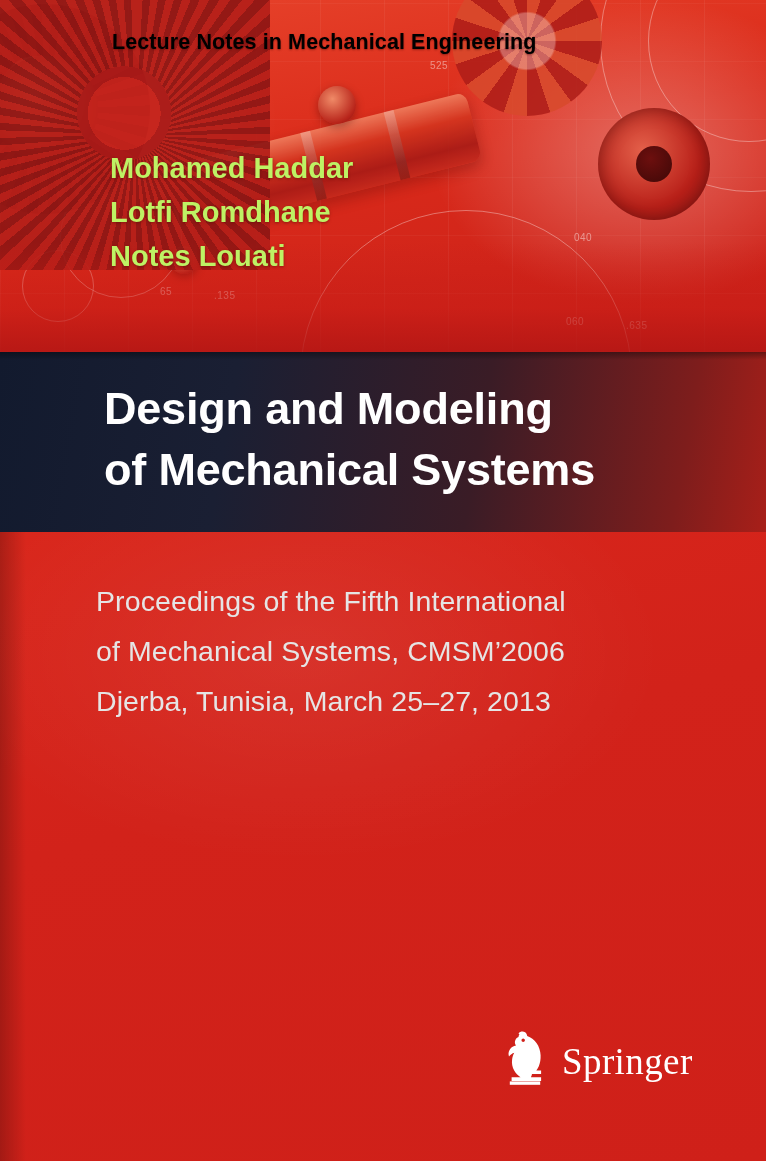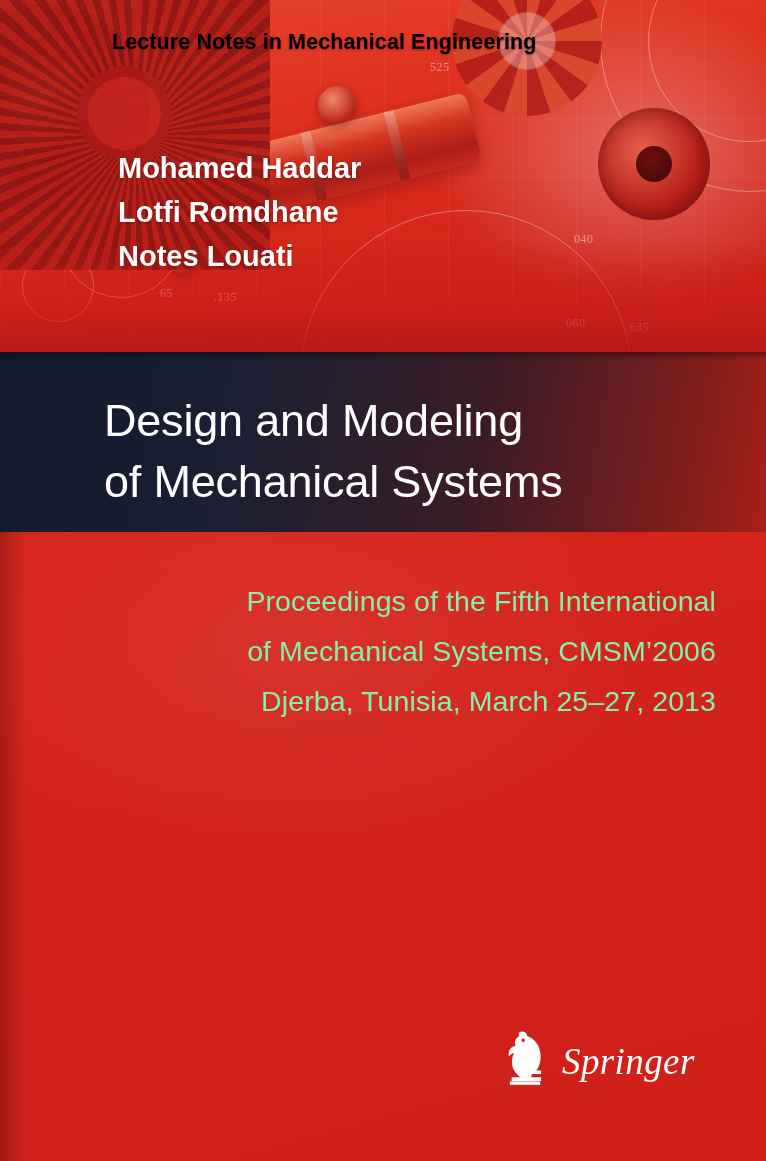--- a/index.html
+++ b/index.html
@@ -199,22 +199,22 @@
         #ae1d18 54deg 72deg, #d84a2c 72deg 90deg, #ae1d18 90deg 108deg, #d84a2c 108deg 126deg,
         #ae1d18 126deg 144deg, #d84a2c 144deg 162deg, #ae1d18 162deg 180deg, #d84a2c 180deg 198deg,
         #ae1d18 198deg 216deg, #d84a2c 216deg 234deg, #ae1d18 234deg 252deg, #d84a2c 252deg 270deg,
         #ae1d18 270deg 288deg, #d84a2c 288deg 306deg, #ae1d18 306deg 324deg, #d84a2c 324deg 342deg,
         #ae1d18 342deg 360deg);
     opacity: 0.85;
   }
   .dim-text {
     position: absolute;
     color: rgba(255,255,255,0.45);
-    font-size: 12px;
-    font-family: Liberation Serif, serif;
+    font-size: 10px;
+    font-family: Liberation Sans, sans-serif;
     letter-spacing: 0.5px;
   }
   .photo-fade {
     position: absolute;
     left: 0; bottom: 0;
     width: 766px; height: 110px;
     background: linear-gradient(180deg, rgba(216,36,26,0) 0%, rgba(200,28,22,0.55) 60%, rgba(180,22,20,0.85) 100%);
   }
 
   
@@ -227,27 +227,26 @@
     letter-spacing: 0.1px;
     text-shadow: 0 1px 2px rgba(80,10,8,0.5);
   }
 
   
   .editors {
     position: absolute;
     left: 110px; top: 146px;
   }
   .editor-row {
-    color: #ffffff;
+    color: #bef264;
     font-size: 29px;
     font-weight: bold;
     line-height: 44px;
     white-space: nowrap;
     text-shadow: 0 1px 3px rgba(90,12,10,0.55);
-    margin-left: 8px;
   }
   .editors-label {
     font-size: 24px;
     font-weight: bold;
     font-style: italic;
     padding-left: 30px;
   }
 
   
   .title-panel {
@@ -258,25 +257,25 @@
     background: linear-gradient(100deg, #121a2e 0%, #1a1f33 30%, #3a1c26 62%, #7e1d1c 88%, #a81f19 100%);
   }
   .title-panel-shadow {
     position: absolute;
     left: 0; top: 352px;
     width: 766px; height: 8px;
     background: linear-gradient(180deg, rgba(0,0,0,0.35), rgba(0,0,0,0));
   }
   .book-title {
     position: absolute;
-    left: 104px; top: 390px;
+    left: 104px; top: 378px;
     width: 640px;
     color: #ffffff;
     font-size: 45px;
-    font-weight: normal;
+    font-weight: bold;
     line-height: 61px;
     letter-spacing: -0.2px;
   }
 
   
   .lower {
     position: absolute;
     left: 0; top: 532px;
     width: 766px;
     height: 629px;
@@ -288,41 +287,39 @@
     position: absolute;
     left: 0; top: 532px;
     width: 26px; height: 629px;
     background: linear-gradient(90deg, rgba(0,0,0,0.22), rgba(0,0,0,0));
   }
 
   .subtitle {
     position: absolute;
     left: 96px; top: 576px;
     width: 620px;
-    color: #86efac;
+    color: #e5e5e5;
     font-size: 28.5px;
     line-height: 50px;
     letter-spacing: 0.1px;
-    text-align: right;
   }
 
   
   .springer {
     position: absolute;
     left: 498px; top: 1030px;
     display: flex;
     align-items: center;
     gap: 10px;
   }
   .springer-word {
     color: #ffffff;
     font-size: 37px;
     font-family: "Liberation Serif", serif;
     letter-spacing: 0.4px;
-    font-style: italic;
   }
   .knight {
     width: 54px;
     height: 62px;
     display: block;
   }
 </style>
 </head>
 <body>
 

